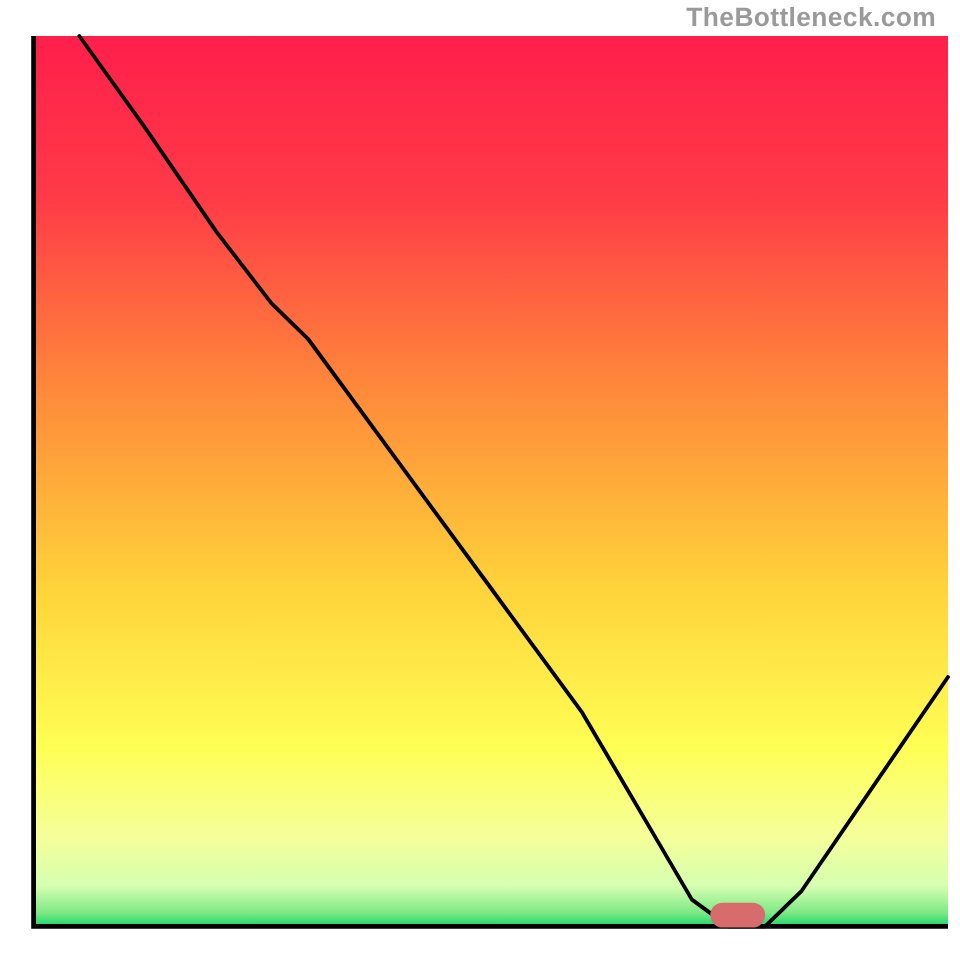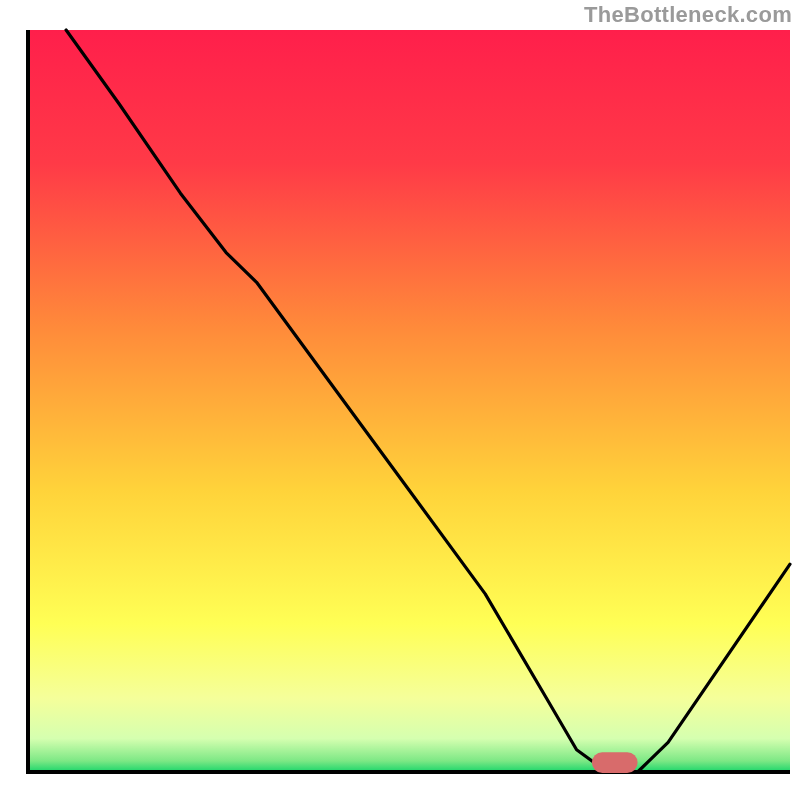--- a/index.html
+++ b/index.html
@@ -12,21 +12,21 @@
     overflow: hidden;
   }
   .wrap {
     position: relative;
     width: 800px;
     height: 800px;
   }
   .watermark {
     position: absolute;
     top: 2px;
-    right: 8px;
+    right: 20px;
     font-size: 22px;
     font-weight: 600;
     color: #9a9a9a;
     letter-spacing: 0.3px;
     z-index: 10;
   }
   svg {
     display: block;
   }
 </style>

